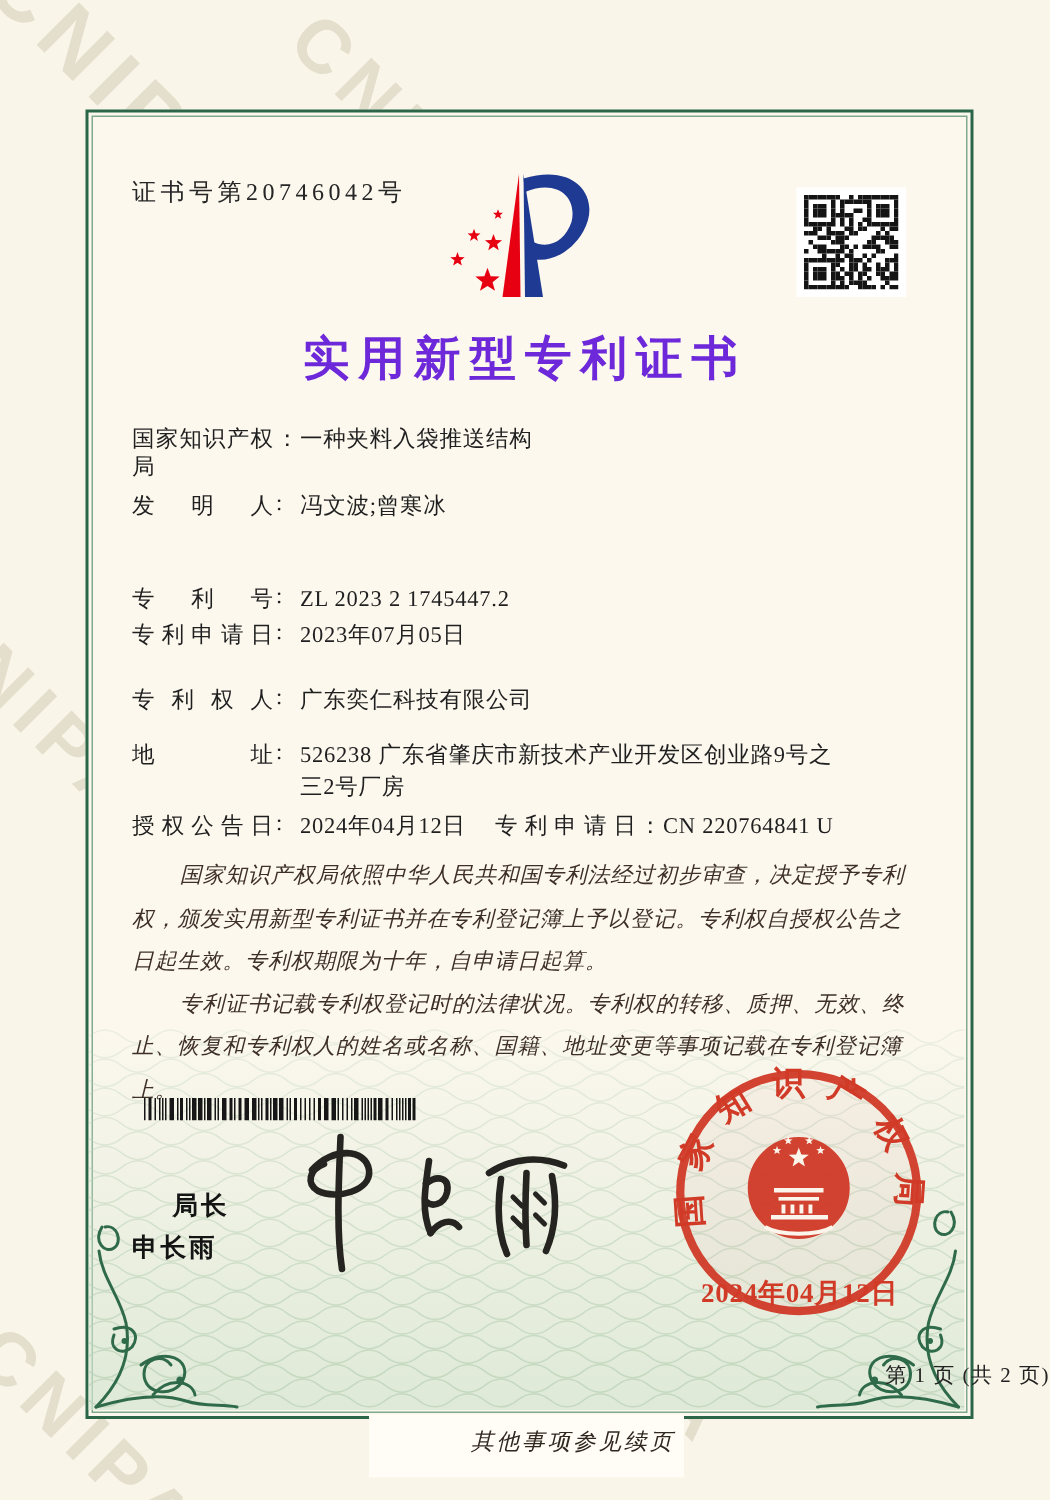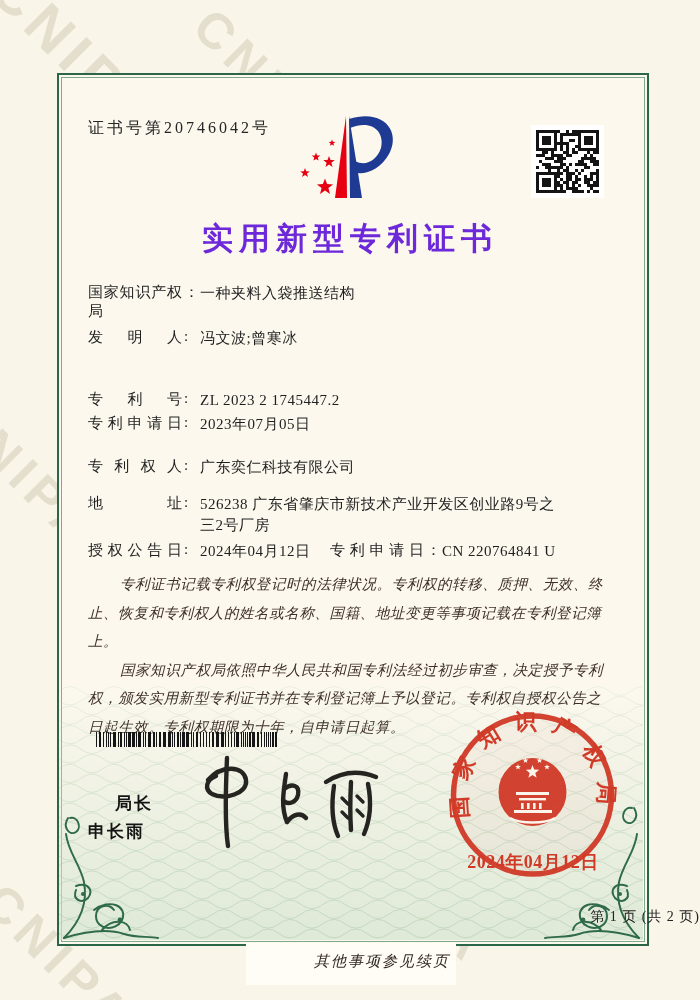--- a/index.html
+++ b/index.html
@@ -434,22 +434,22 @@
       <span class="fcolon">:</span>
       <span class="fvalue">2024年04月12日</span>
     <span id="grant-group2">
       <span class="flabel">专利申请日</span>
         <span class="fcolon">：</span>
         <span class="fvalue">CN 220764841 U</span>
     </span>
   </div>
 
   <div id="legal">
+    <p>国家知识产权局依照中华人民共和国专利法经过初步审查，决定授予专利权，颁发实用新型专利证书并在专利登记簿上予以登记。专利权自授权公告之日起生效。专利权期限为十年，自申请日起算。</p>
     <p>专利证书记载专利权登记时的法律状况。专利权的转移、质押、无效、终止、恢复和专利权人的姓名或名称、国籍、地址变更等事项记载在专利登记簿上。</p>
-    <p>国家知识产权局依照中华人民共和国专利法经过初步审查，决定授予专利权，颁发实用新型专利证书并在专利登记簿上予以登记。专利权自授权公告之日起生效。专利权期限为十年，自申请日起算。</p>
   </div>
 
   <div id="barcode">
     <svg id="barcode-svg" width="184" height="15">
         <g id="barcode-bars">
           <rect x="0" y="0" width="1" height="15" fill="#161616"></rect>
           <rect x="3" y="0" width="2" height="15" fill="#161616"></rect>
           <rect x="7" y="0" width="1" height="15" fill="#161616"></rect>
           <rect x="10" y="0" width="1" height="15" fill="#161616"></rect>
           <rect x="12" y="0" width="1" height="15" fill="#161616"></rect>

